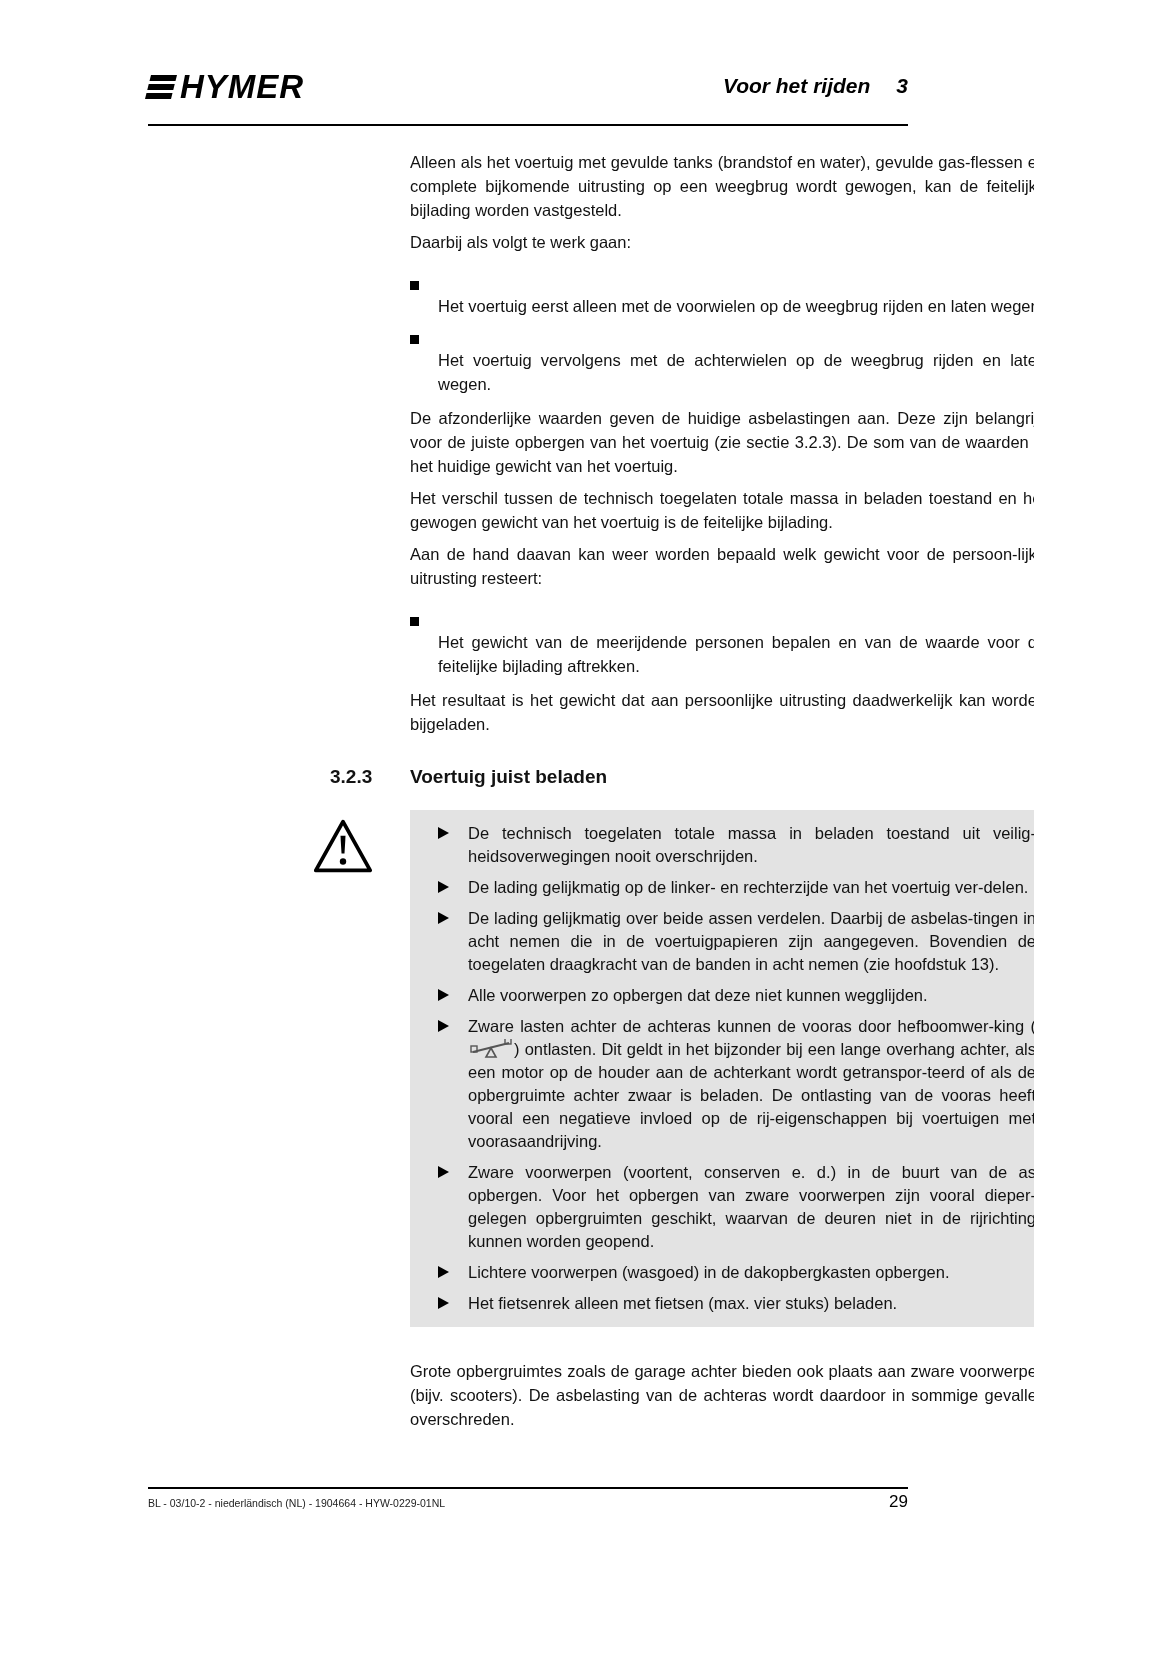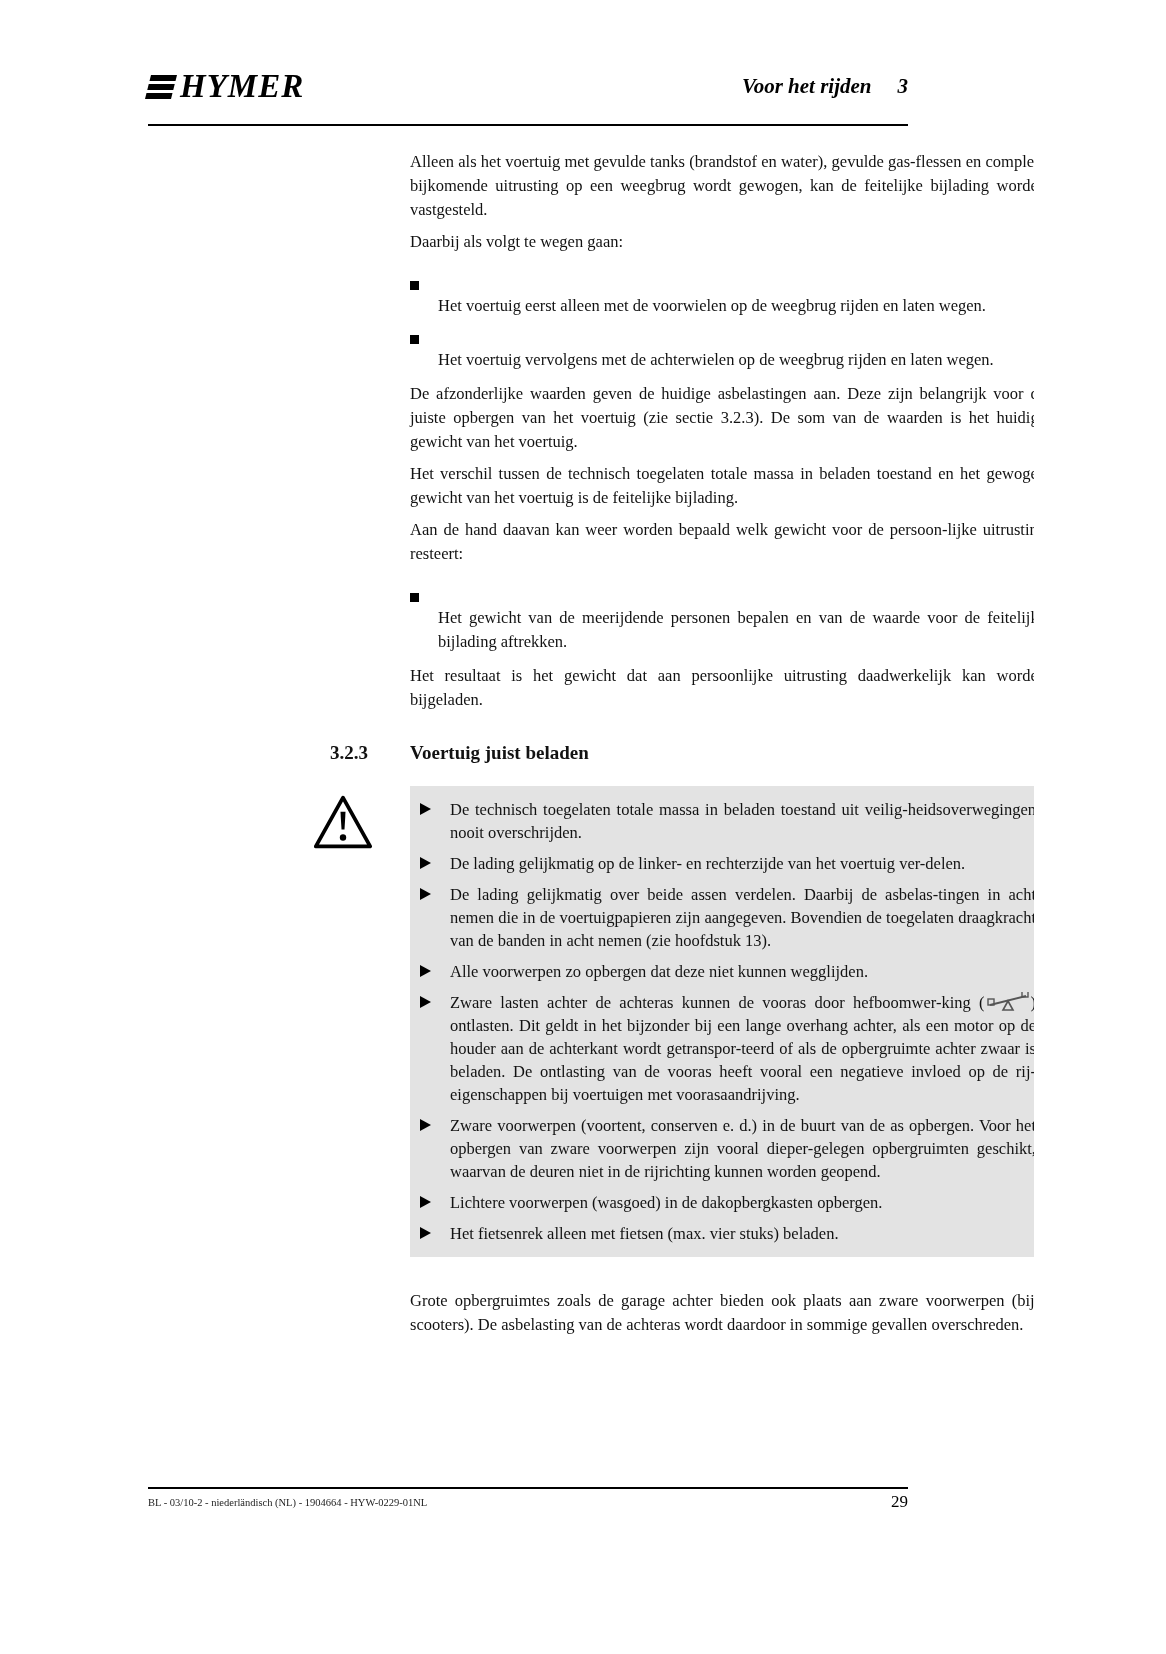--- a/index.html
+++ b/index.html
@@ -1,21 +1,21 @@
 <!DOCTYPE html>
 <html><head>
 <meta charset="utf-8">
 <style>
   * { margin:0; padding:0; box-sizing:border-box; }
   html,body { background:#ffffff; }
   .page {
     position:relative;
     width:1034px; height:1654px;
     background:#ffffff;
-    font-family:Liberation Serif, serif;
+    font-family:Liberation Sans, sans-serif;
     color:#121212;
     overflow:hidden;
   }
 
   
   .header { position:absolute; left:148px; right:126px; top:62px; height:52px; }
   .logo { position:absolute; left:0; top:6px; display:flex; align-items:center; }
   .logo-bars { display:inline-block; margin-right:6px; transform:skewX(-14deg); }
   .logo-bars i { display:block; width:26px; height:6px; background:#000; margin:3px 0; }
   .logo-text { font-size:33px; font-weight:bold; font-style:italic; letter-spacing:1px; color:#000; }
@@ -36,21 +36,21 @@
   .sq-marker { flex:none; width:28px; }
   .sq-marker::before { content:""; display:block; width:9px; height:9px; background:#000; margin-top:7px; }
   .sq-text { flex:1; text-align:justify;margin-top:20px; }
 
   .section-head { position:relative; margin-top:28px; margin-bottom:20px; font-size:19px; font-weight:bold; text-align:left; line-height:26px; }
   .section-num { position:absolute; left:-80px; top:0; }
 
   
   .warn-wrap { position:relative; }
   .warn-triangle { position:absolute; left:-97px; top:8px; width:60px; height:56px; }
-  .warn-box { background:#e3e3e3; padding:12px 10px 12px 10px; }
+  .warn-box { background:#e3e3e3; padding:12px 10px 12px 28px; }
   .w-item { display:flex; margin-bottom:8px; line-height:23px; }
   .w-item:last-child { margin-bottom:0; }
   .w-marker { flex:none; width:30px; }
   .w-marker::before { content:""; display:block; width:0; height:0;
     border-left:11px solid #000; border-top:6px solid transparent; border-bottom:6px solid transparent; margin-top:5px; }
   .w-text { flex:1; text-align:justify; }
   .seesaw { vertical-align:-4px; margin:0 2px; }
 
   .closing { margin-top:32px; }
 
@@ -75,21 +75,21 @@
     </div>
     <div class="chapter">
       <span>Voor het rijden</span><span class="chapter-num">3</span>
     </div>
   </div>
   <div class="header-rule"></div>
 
   <div class="content">
 
     <p class="para">Alleen als het voertuig met gevulde tanks (brandstof en water), gevulde gas-flessen en complete bijkomende uitrusting op een weegbrug wordt gewogen, kan de feitelijke bijlading worden vastgesteld.</p>
-    <p class="para mb-lg">Daarbij als volgt te wegen gaan:</p>
+    <p class="para mb-lg">Daarbij als volgt te werk gaan:</p>
 
     <div class="sq-item">
       <span class="sq-marker"></span>
       <p class="sq-text">Het voertuig eerst alleen met de voorwielen op de weegbrug rijden en laten wegen.</p>
     </div>
     <div class="sq-item mb-xl">
       <span class="sq-marker"></span>
       <p class="sq-text">Het voertuig vervolgens met de achterwielen op de weegbrug rijden en laten wegen.</p>
     </div>
 

